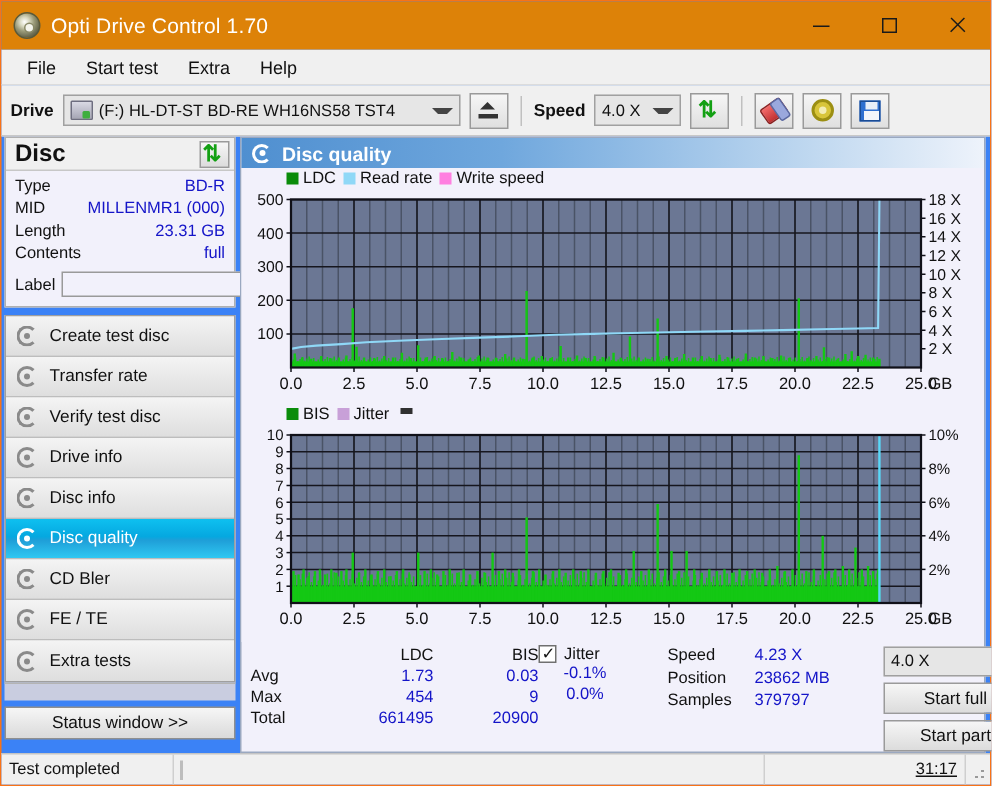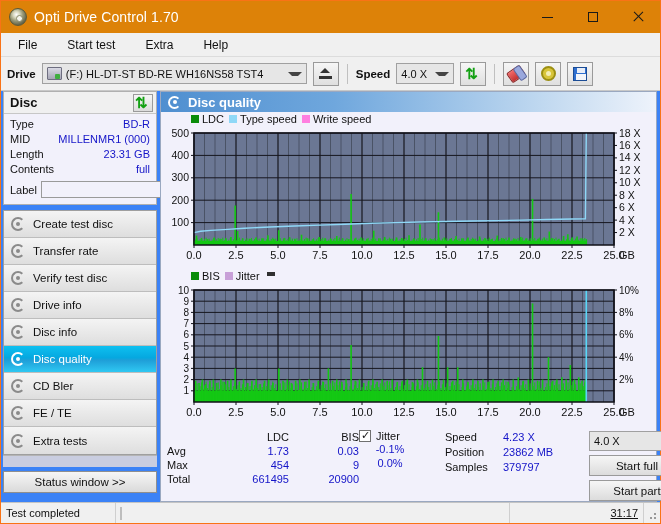--- a/index.html
+++ b/index.html
@@ -46,21 +46,21 @@
   .win-btn .glyph-close { position:relative; width:12px; height:12px; }
   .win-btn .glyph-close::before,.win-btn .glyph-close::after{
     content:""; position:absolute; left:0; top:5px; width:13px; height:1.4px; background:#1a1a1a;
   }
   .win-btn .glyph-close::before{ transform:rotate(45deg);}
   .win-btn .glyph-close::after{ transform:rotate(-45deg);}
 
   
   .menubar {
     height:24px; background:#f0f0f0; display:flex; align-items:center;
-    padding-left:8px; flex:0 0 24px; gap:12px;
+    padding-left:8px; flex:0 0 24px; gap:2px;
     border-bottom:1px solid #dcdcdc;
   }
   .menu-item { padding:3px 9px; font-size:12px; color:#111; }
 
   
   .toolbar {
     height:34px; flex:0 0 34px; display:flex; align-items:center;
     background:#f0f0f0; padding:0 6px; gap:6px;
     border-bottom:1px solid #c8c8c8;
   }
@@ -104,21 +104,21 @@
   .body { flex:1 1 auto; display:flex; padding:0; min-height:0; }
   .left { width:158px; flex:0 0 158px; display:flex; flex-direction:column; padding:0 2px 0 2px; }
   .right { flex:1 1 auto; margin:0 3px 0 1px; display:flex; flex-direction:column; min-width:0; }
 
   
   .panel { border:1px solid #b0b0b0; background:#f2f1fb; }
   .panel-head {
     height:22px; display:flex; align-items:center; justify-content:space-between;
     background:#f0f0f0; border-bottom:1px solid #c7c7c7; padding:0 3px 0 6px;
   }
-  .panel-head .ttl{ font-weight:bold; font-size:13px; color:#111; }
+  .panel-head .ttl{ font-weight:bold; font-size:16px; color:#111; }
   .mini-btn { width:20px;height:18px;border:1px solid #9a9a9a;background:linear-gradient(#f6f6f6,#dcdcdc);
               display:flex;align-items:center;justify-content:center;}
   .disc-body { padding:3px 6px 5px 6px; background:#f2f1fb;}
   .kv { display:flex; justify-content:space-between; line-height:15px; font-size:11px; }
   .kv .k { color:#111; }
   .kv .v { color:#1414c8; }
   .label-row { display:flex; align-items:center; margin-top:3px; gap:4px; }
   .label-row .k { color:#111; font-size:11px; }
   .label-input { flex:1 1 auto; height:17px; background:#f2f1fb; border:1px solid #9a9a9a; }
   .cd-btn { width:20px;height:19px;border:1px solid #9a9a9a;background:linear-gradient(#f6f6f6,#dcdcdc);
@@ -362,21 +362,21 @@
         <div class="charts">
 
           <div class="chart-wrap" style="height:158px;position:relative;">
             <div class="legend" style="left:30px;top:1px;">
               <span class="lg">
                 <span class="sw" style="background:#0a8c0a"></span>
                 <span>LDC</span>
               </span>
               <span class="lg">
                 <span class="sw" style="background:#8fd8f7"></span>
-                <span>Type speed</span>
+                <span>Read rate</span>
               </span>
               <span class="lg">
                 <span class="sw" style="background:#ff7fe0"></span>
                 <span>Write speed</span>
               </span>
             </div>
             <svg id="svg-ldc" width="497" height="140" viewBox="0 0 497 140" style="position:absolute;left:0;top:15px;">
                 <rect x="33" y="6" width="420" height="112" fill="#6b7794"></rect>
                 <line x1="33" y1="6" x2="33" y2="118" stroke="#4a5366" stroke-width="1"></line>
                 <line x1="43.5" y1="6" x2="43.5" y2="118" stroke="#4a5366" stroke-width="1"></line>

